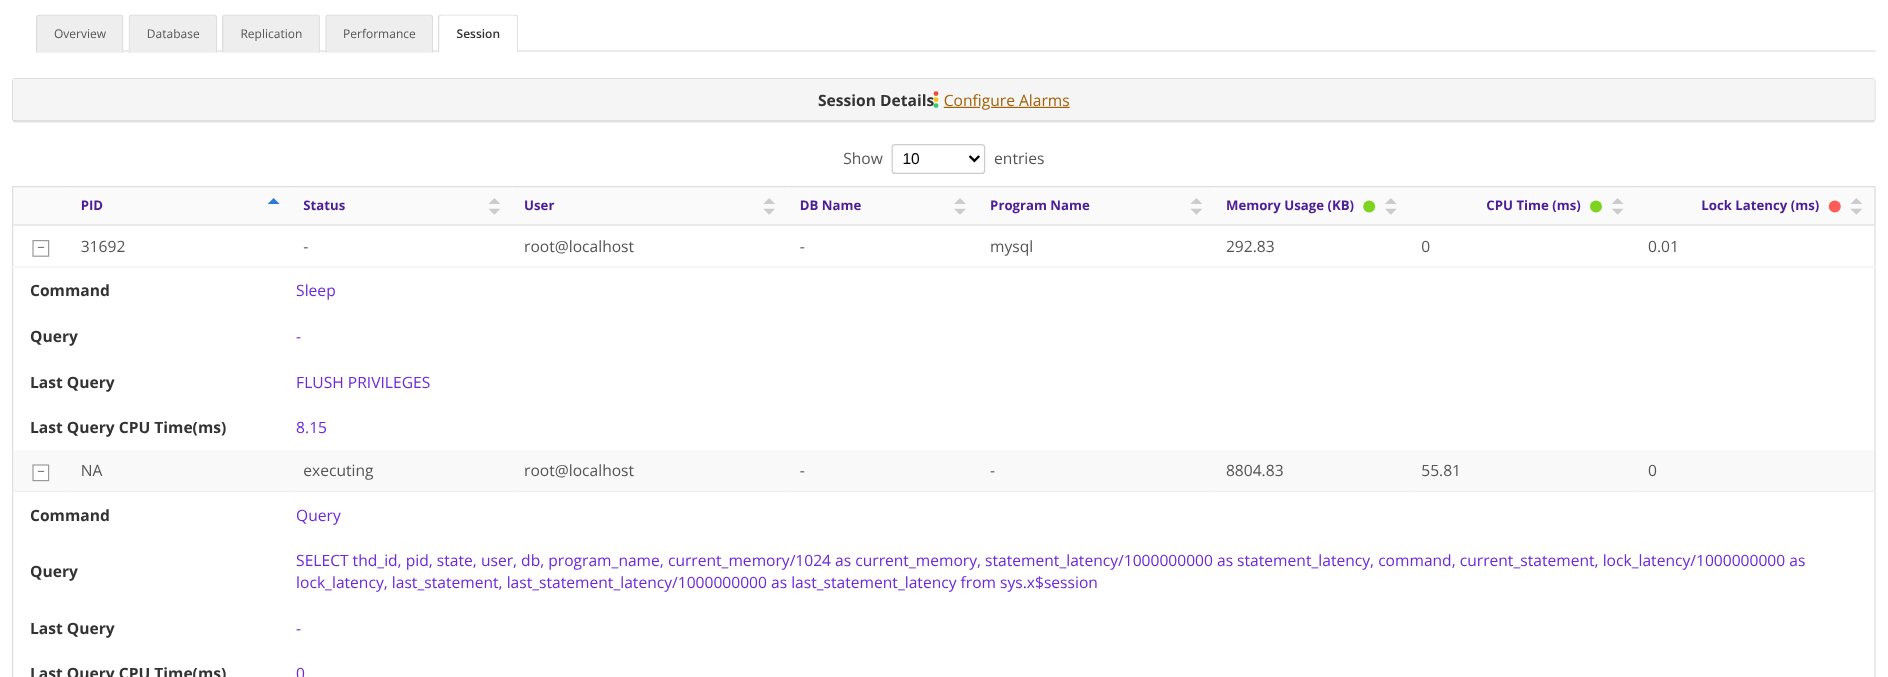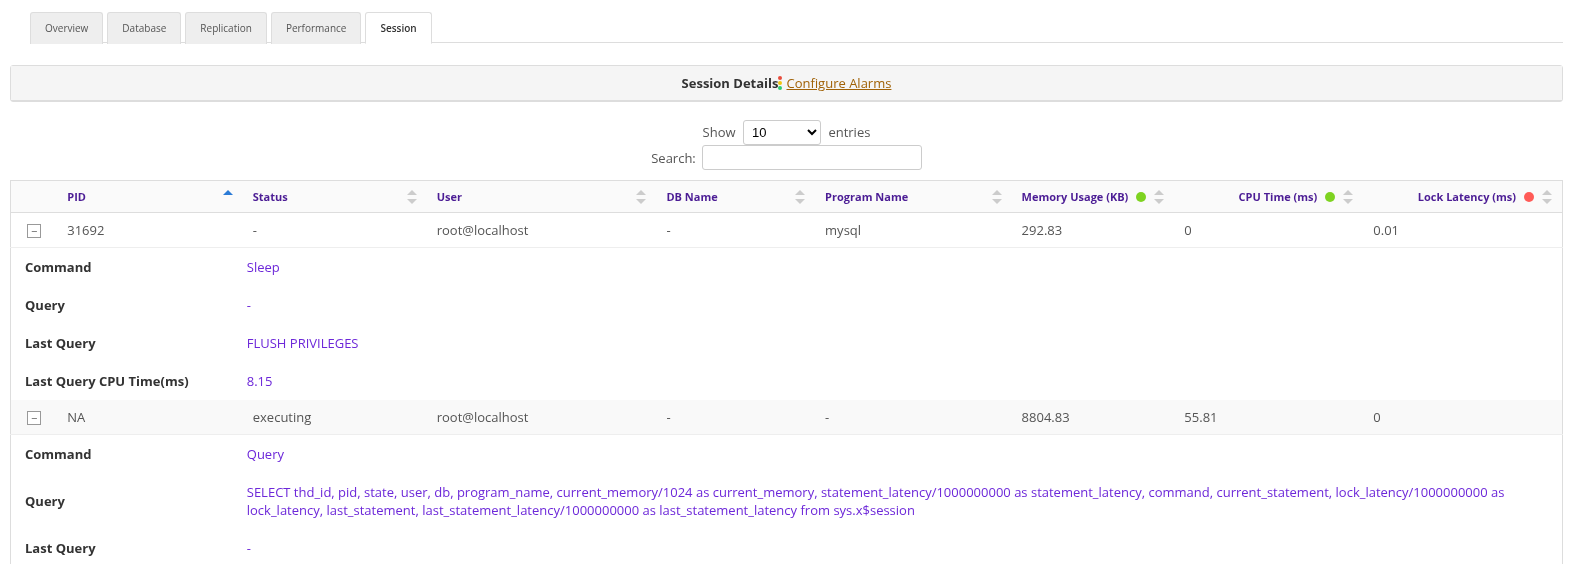--- a/index.html
+++ b/index.html
@@ -226,24 +226,20 @@
 </div>
 
 <div class="controls">
   <label>
     <span>Show</span>
     <select class="len">
       <option>10</option>
     </select>
     <span>entries</span>
   </label>
-  <div class="search-wrap">
-    <span>Search:</span>
-    <input type="text" value="" style="">
-  </div>
 </div>
 
 <table class="data">
   <colgroup>
     <col class="c-exp">
       <col class="c-pid">
       <col class="c-status">
       <col class="c-user">
     <col class="c-db">
       <col class="c-prog">

